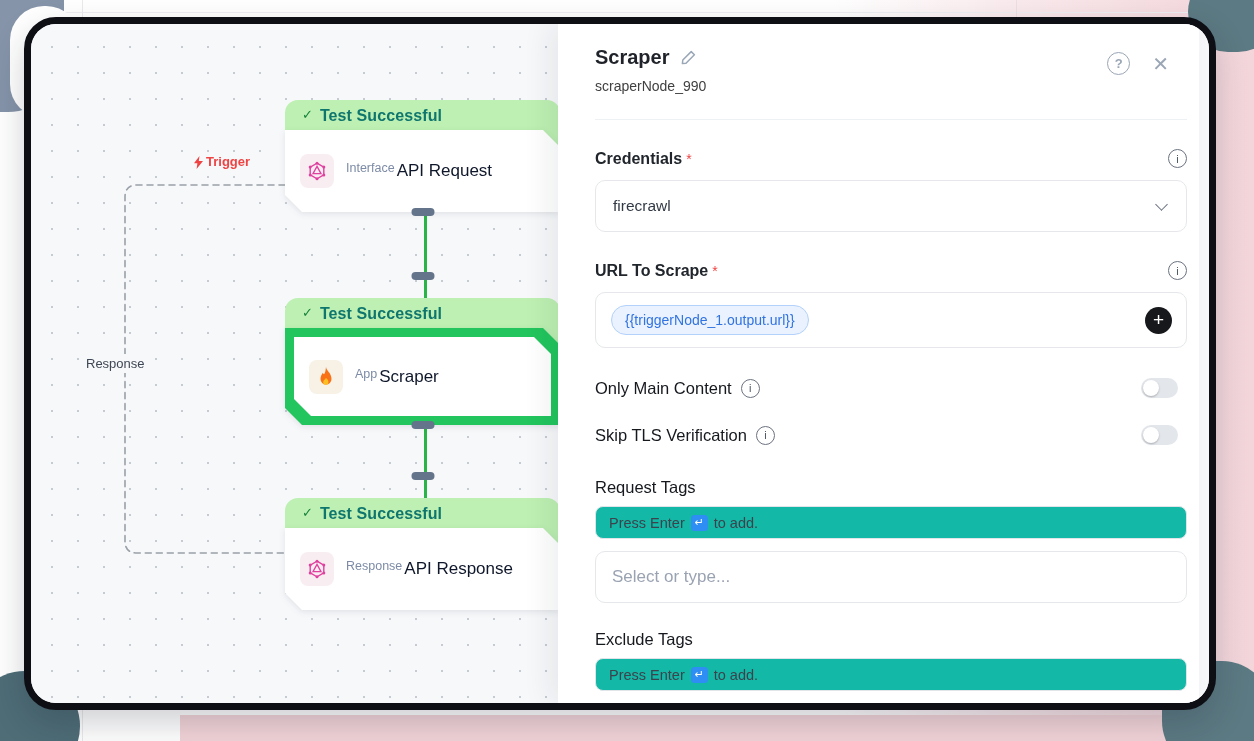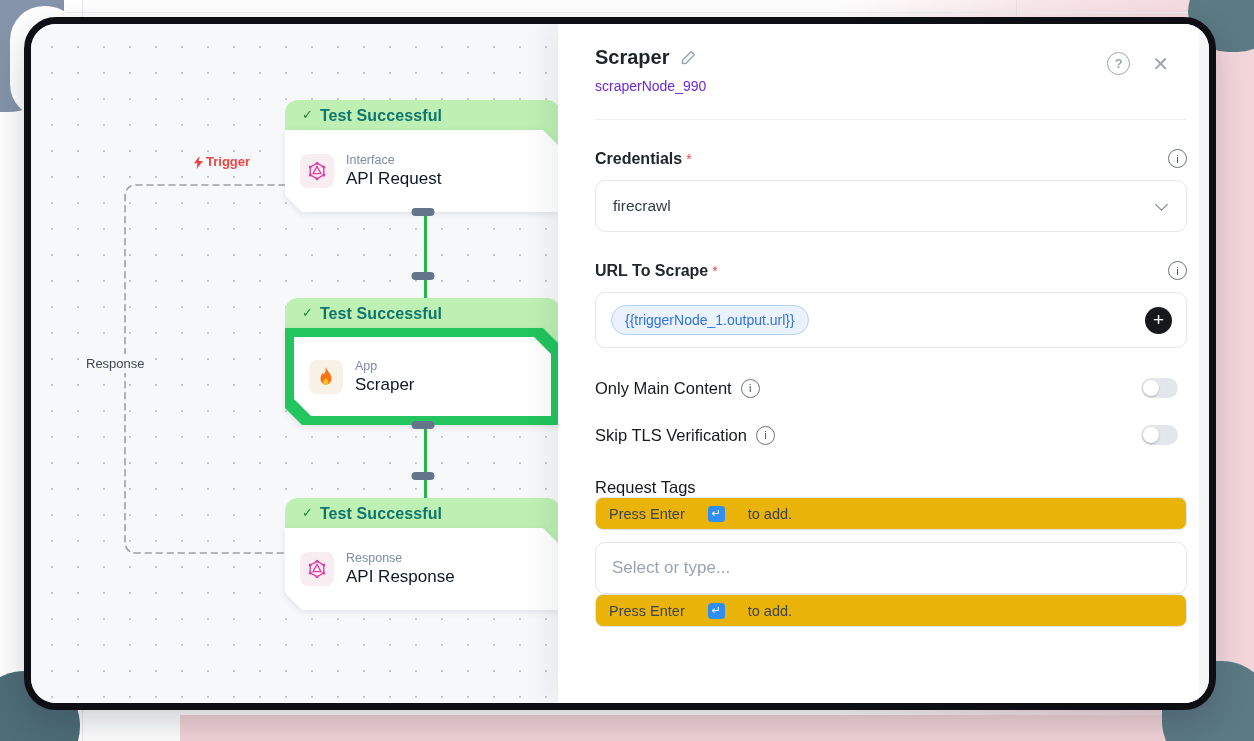--- a/index.html
+++ b/index.html
@@ -51,41 +51,41 @@
   .node-header .stat { color:#0f766e; font-size:16px; font-weight:700; letter-spacing:.1px; }
   .body-shadow { filter:drop-shadow(0 2px 3px rgba(30,41,59,.10)); margin-top:-26px; position:relative; }
   .node-body { height:82px; background:#ffffff; display:flex; align-items:center; padding-left:15px; gap:12px;
     clip-path:polygon(0 0, calc(100% - 17px) 0, 100% 17px, 100% 100%, 17px 100%, 0 calc(100% - 17px)); }
   .node-2 .node-body-frame { background:#22c55e; padding:9px;
     clip-path:polygon(0 0, calc(100% - 17px) 0, 100% 17px, 100% 100%, 17px 100%, 0 calc(100% - 17px)); }
   .node-2 .node-body { height:79px; }
   .icon-tile { width:34px; height:34px; border-radius:8px; display:flex; align-items:center; justify-content:center; flex:0 0 auto; }
   .tile-pink { background:#f8eef1; }
   .tile-warm { background:#f7f1e6; }
-  .node-texts { display:flex; flex-direction:column; gap:2px; }
+  .node-texts { display:flex; flex-direction:row; gap:2px; }
   .node-cat { font-size:12.5px; color:#7d8ba6; }
   .node-name { font-size:17px; font-weight:400; color:#0f172a; }
   .handle { position:absolute; left:50%; transform:translateX(-50%); width:23px; height:8px;
     background:#64748b; border-radius:4px; z-index:5; }
   .handle-top { top:-4px; } .handle-bottom { bottom:-4px; }
   .hb-wrap { position:relative; }
 
   
   .panel { position:absolute; top:0; bottom:0; left:527px; width:641px; background:#ffffff;
     box-shadow:-10px 0 26px rgba(15,23,42,.07); padding:22px 12px 0 37px; }
   .panel-inner { width:100%; }
   .panel-head { display:flex; justify-content:space-between; align-items:flex-start; }
   .panel-title-row { display:flex; align-items:center; gap:10px; }
   .panel-title { font-size:20px; font-weight:700; color:#1f2329; }
   .pencil { color:#9aa7b8; }
   .head-icons { display:flex; align-items:center; gap:22px; margin-top:6px; margin-right:18px; }
   .help-circle { width:23px; height:23px; border:1.7px solid #9aa5b5; border-radius:50%;
     color:#9aa5b5; font-size:13px; font-weight:700; display:flex; align-items:center; justify-content:center; }
   .close-x { color:#9aa5b5; font-size:20px; font-weight:400; line-height:1; }
-  .node-id { margin-top:9px; font-size:14px; color:#6d28d9; }
+  .node-id { margin-top:9px; font-size:14px; color:#404040; }
   .divider { margin-top:25px; border-top:1px solid #eef1f4; }
 
   .field-label-row { display:flex; justify-content:space-between; align-items:center; }
   .field-label { font-size:16px; font-weight:700; color:#21262c; }
   .req { color:#ef4444; margin-left:4px; font-size:14px; }
   .info-i { width:19px; height:19px; border:1.5px solid #6b7280; border-radius:50%; color:#4b5563;
     font-size:11px; font-style:normal; display:flex; align-items:center; justify-content:center; flex:0 0 auto; }
 
   .select-box { margin-top:12px; height:52px; border:1px solid #e5e7eb; border-radius:10px; background:#fff;
     display:flex; align-items:center; justify-content:space-between; padding:0 20px 0 17px; }
@@ -104,22 +104,22 @@
 
   .toggle-row { display:flex; align-items:center; margin-top:30px; }
   .toggle-row .t-label { font-size:16.5px; color:#15181d; }
   .toggle-row .info-i { margin-left:9px; }
   .toggle { margin-left:auto; margin-right:9px; width:37px; height:20px; border-radius:10px; background:#e3e7ec; position:relative; }
   .toggle .knob { position:absolute; left:2px; top:2px; width:16px; height:16px; border-radius:50%;
     background:#ffffff; box-shadow:0 1px 2px rgba(0,0,0,.25); }
 
   .tags-label { font-size:16.5px; color:#15181d; }
   .mt-tags1 { margin-top:33px; } .mt-tags2 { margin-top:27px; }
-  .hint-bar { height:33px; background:#eab308; border:1px solid #e1e4e9; border-radius:8px;
-    display:flex; align-items:center; gap:23px; padding:0 13px; font-size:14.5px; color:#3c434d; }
+  .hint-bar { margin-top:9px; height:33px; background:#14b8a6; border:1px solid #e1e4e9; border-radius:8px;
+    display:flex; align-items:center; gap:6px; padding:0 13px; font-size:14.5px; color:#3c434d; }
   .enter-key { width:17px; height:16px; background:#2f8ef4; border-radius:3.5px; color:#fff; font-size:11px;
     display:flex; align-items:center; justify-content:center; }
   .tag-input { margin-top:12px; width:100%; height:52px; border:1px solid #e5e7eb; border-radius:10px;
     padding:0 16px; font-size:17px; color:#374151; outline:none; background:#fff; font-family:inherit; }
   .tag-input::placeholder { color:#9aa3b2; }
 
   svg { display:block; }
 </style>
 </head>
 <body>
@@ -328,20 +328,21 @@
       <div class="hint-bar">
         <span>Press Enter</span>
         <span class="enter-key">
             <span>↵</span>
           </span>
         <span>to add.</span>
       </div>
       <input class="tag-input" placeholder="Select or type..." style="">
 
       
+      <div class="tags-label mt-tags2">Exclude Tags</div>
       <div class="hint-bar">
         <span>Press Enter</span>
         <span class="enter-key">
             <span>↵</span>
           </span>
         <span>to add.</span>
       </div>
 
     </div>
   </div>

